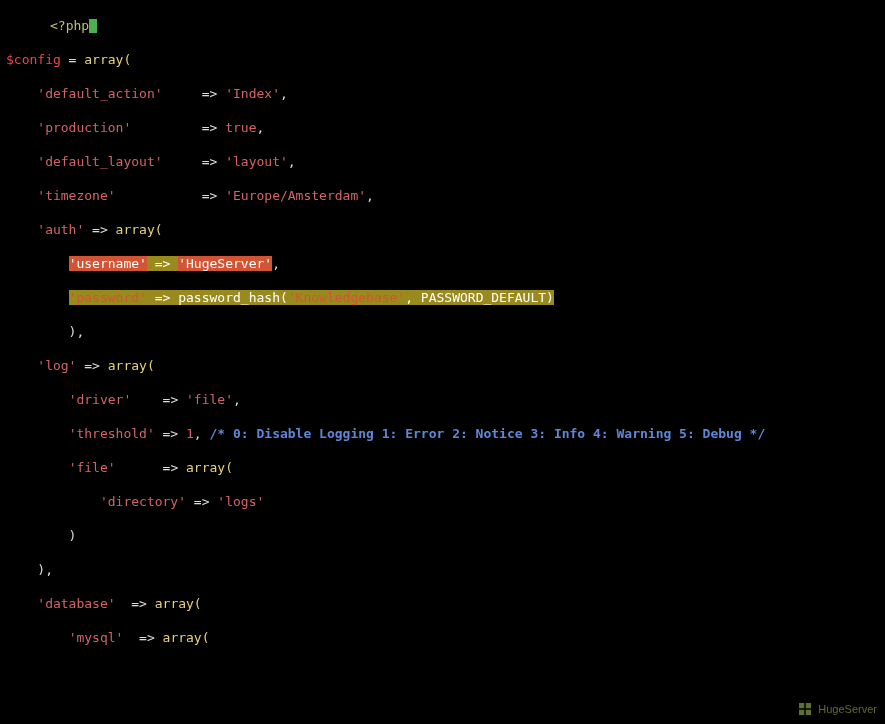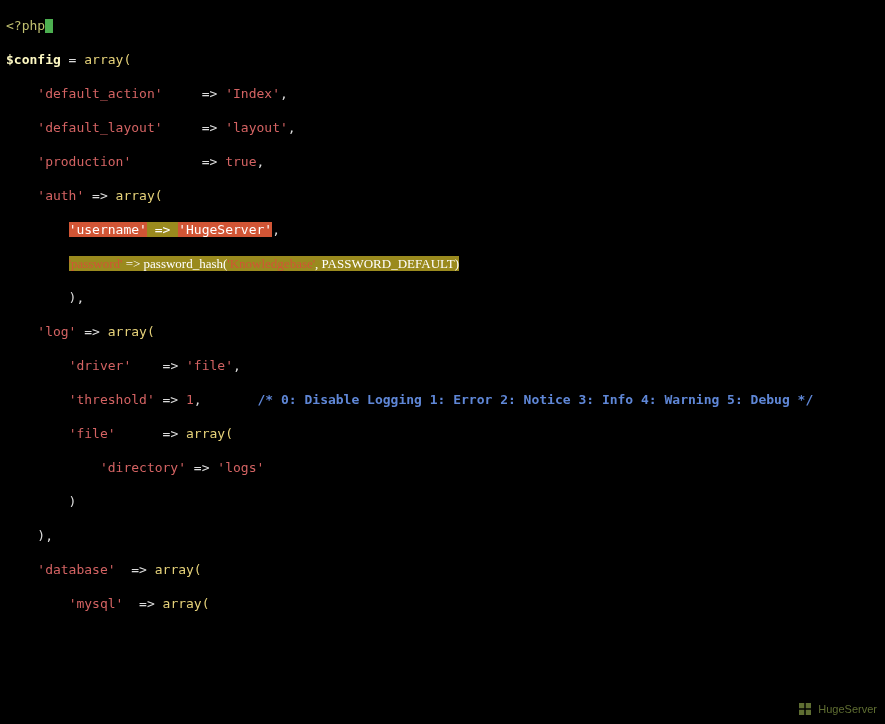--- a/index.html
+++ b/index.html
@@ -1,44 +1,45 @@
 <!DOCTYPE html>
 <html><head>
 <meta charset="utf-8">
 <style>
   html,body{margin:0;padding:0;background:#000;width:885px;height:724px;overflow:hidden;font-family:"DejaVu Sans Mono","Courier New",monospace;font-size:13px;line-height:17px;color:#dcdcdc;}
   .editor{padding:0 0 0 6px;white-space:pre;}
   .ln{display:block;}
   .cursor{display:inline-block;width:8px;height:14px;background:#4caf50;vertical-align:text-bottom;}
-  .open{color:#c0c070;}
-  .var{color:#fef9c3;font-weight:bold;}
+  .open{color:#c0c070;margin-left:44px;}
+  .var{color:#ef4444;}
   .kw{color:#e6d27a;}
   .str{color:#d46363;}
   .num{color:#d46363;}
   .bool{color:#d46363;}
-  .com{color:#5f87d7;font-weight:bold;margin-left:48px;}
+  .com{color:#5f87d7;font-weight:bold;}
   .fn{color:#dcdcdc;}
   .hl1{background:#9a8a1e;color:#fff;}
   .hl1 .str{background:#d15535;color:#fff;}
-  .hl2{background:#9a8a1e;color:#fff;font-family:Liberation Serif, serif;}
+  .hl2{background:#9a8a1e;color:#fff;}
   .hl2 .str{background:#9a8a1e;color:#d15535;}
   .hl2 .fn{color:#fff;}
   .hl2 .strpw{color:#d15535;}
   .logo{position:absolute;right:8px;bottom:6px;color:#6a7a38;font-family:Arial,sans-serif;font-size:11px;display:flex;align-items:center;gap:4px;opacity:.9;}
   .logo svg{width:18px;height:18px;fill:#6a7a38;}
 </style>
 </head>
 <body>
 
 <div class="editor">
 <span class="ln"><span class="open">&lt;?php</span><span class="cursor"></span></span>
 <span class="ln"><span class="var">$config</span><span> = </span><span class="kw">array(</span></span>
 <span class="ln">    <span class="str">'default_action'</span>     =&gt; <span class="str">'Index'</span>,</span>
+<span class="ln">    <span class="str">'production'</span>         =&gt; <span class="bool">true</span>,</span>
 <span class="ln">    <span class="str">'default_layout'</span>     =&gt; <span class="str">'layout'</span>,</span>
-<span class="ln">    <span class="str">'production'</span>         =&gt; <span class="bool">true</span>,</span>
+<span class="ln">    <span class="str">'timezone'</span>           =&gt; <span class="str">'Europe/Amsterdam'</span>,</span>
 <span class="ln">    <span class="str">'auth'</span> =&gt; <span class="kw">array(</span></span>
 <span class="ln">        <span class="hl1"><span class="str">'username'</span> =&gt; <span class="str">'HugeServer'</span></span>,</span>
 <span class="ln">        <span class="hl2"><span class="str">'password'</span> =&gt; <span class="fn">password_hash(</span><span class="strpw">'Knowledgebase'</span><span>, PASSWORD_DEFAULT)</span></span></span>
 <span class="ln">        ),</span>
 <span class="ln">    <span class="str">'log'</span> =&gt; <span class="kw">array(</span></span>
 <span class="ln">        <span class="str">'driver'</span>    =&gt; <span class="str">'file'</span>,</span>
 <span class="ln">        <span class="str">'threshold'</span> =&gt; <span class="num">1</span>, <span class="com">/* 0: Disable Logging 1: Error 2: Notice 3: Info 4: Warning 5: Debug */</span></span>
 <span class="ln">        <span class="str">'file'</span>      =&gt; <span class="kw">array(</span></span>
 <span class="ln">            <span class="str">'directory'</span> =&gt; <span class="str">'logs'</span></span>
 <span class="ln">        )</span>

